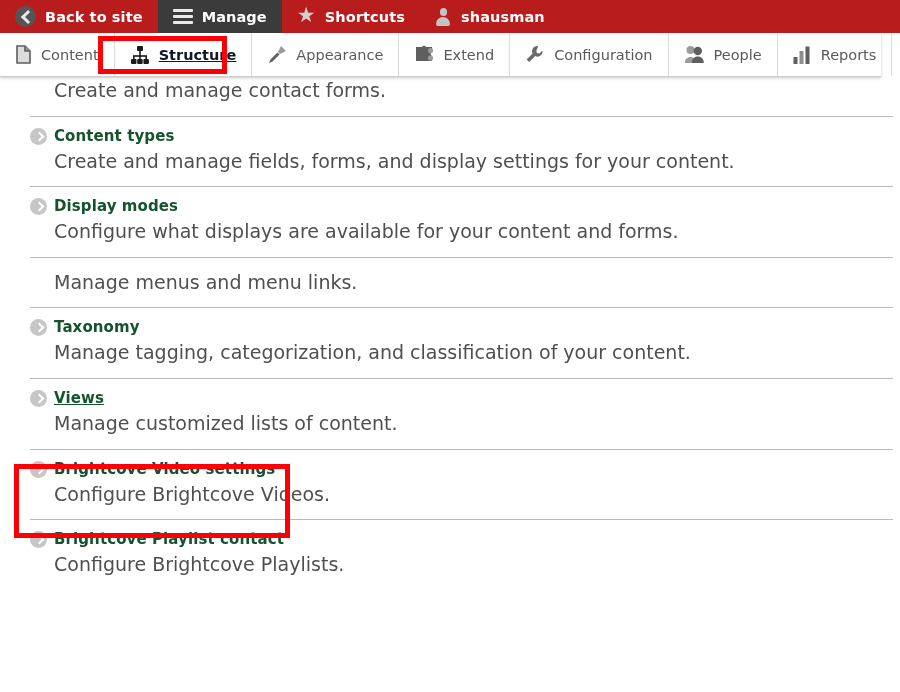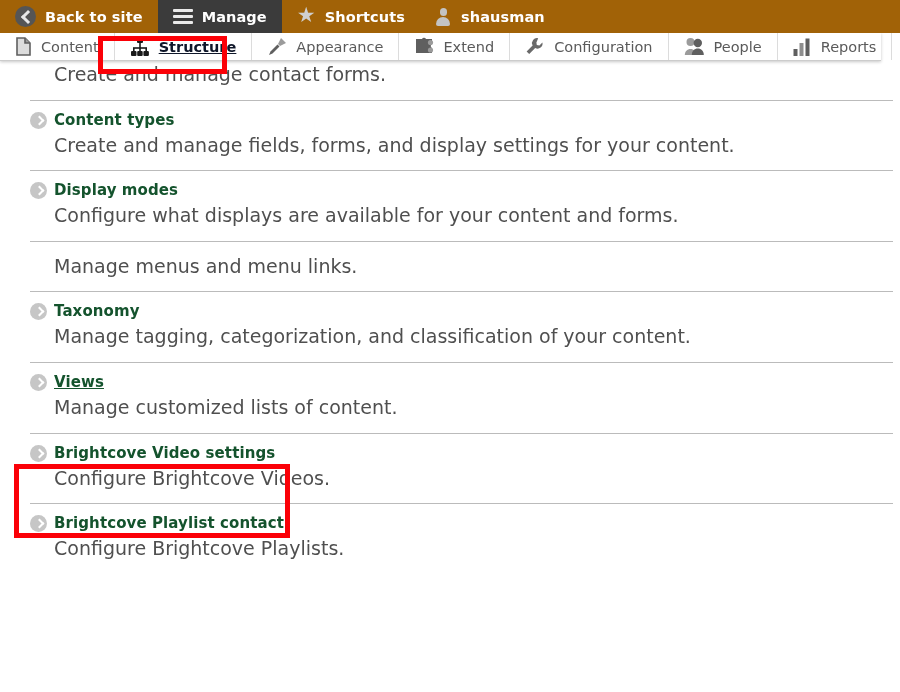--- a/index.html
+++ b/index.html
@@ -12,21 +12,21 @@
     height: 692px;
     overflow: hidden;
     font-family: "DejaVu Sans", "Liberation Sans", sans-serif;
     color: #3b3b3b;
     position: relative;
   }
 
   
   .admin-bar {
     height: 33px;
-    background: #a16207;
+    background: #b91c1c;
     display: flex;
     align-items: stretch;
     position: relative;
     z-index: 40;
   }
   .admin-tab {
     display: flex;
     align-items: center;
     gap: 9px;
     padding: 0 15px;
@@ -102,21 +102,21 @@
     content: "";
     position: absolute;
     left: 1.5px; top: 9.5px;
     width: 14px; height: 9px;
     border-radius: 7px 7px 2px 2px;
     background: #c3c3c3;
   }
 
   
   .manage-bar {
-    height: 28px;
+    height: 44px;
     background: #ffffff;
     border-bottom: 1px solid #cccccc;
     box-shadow: 0 1px 3px rgba(0,0,0,.22);
     display: flex;
     align-items: stretch;
     position: relative;
     z-index: 30;
     width: 881px;
     box-sizing: border-box;
   }

